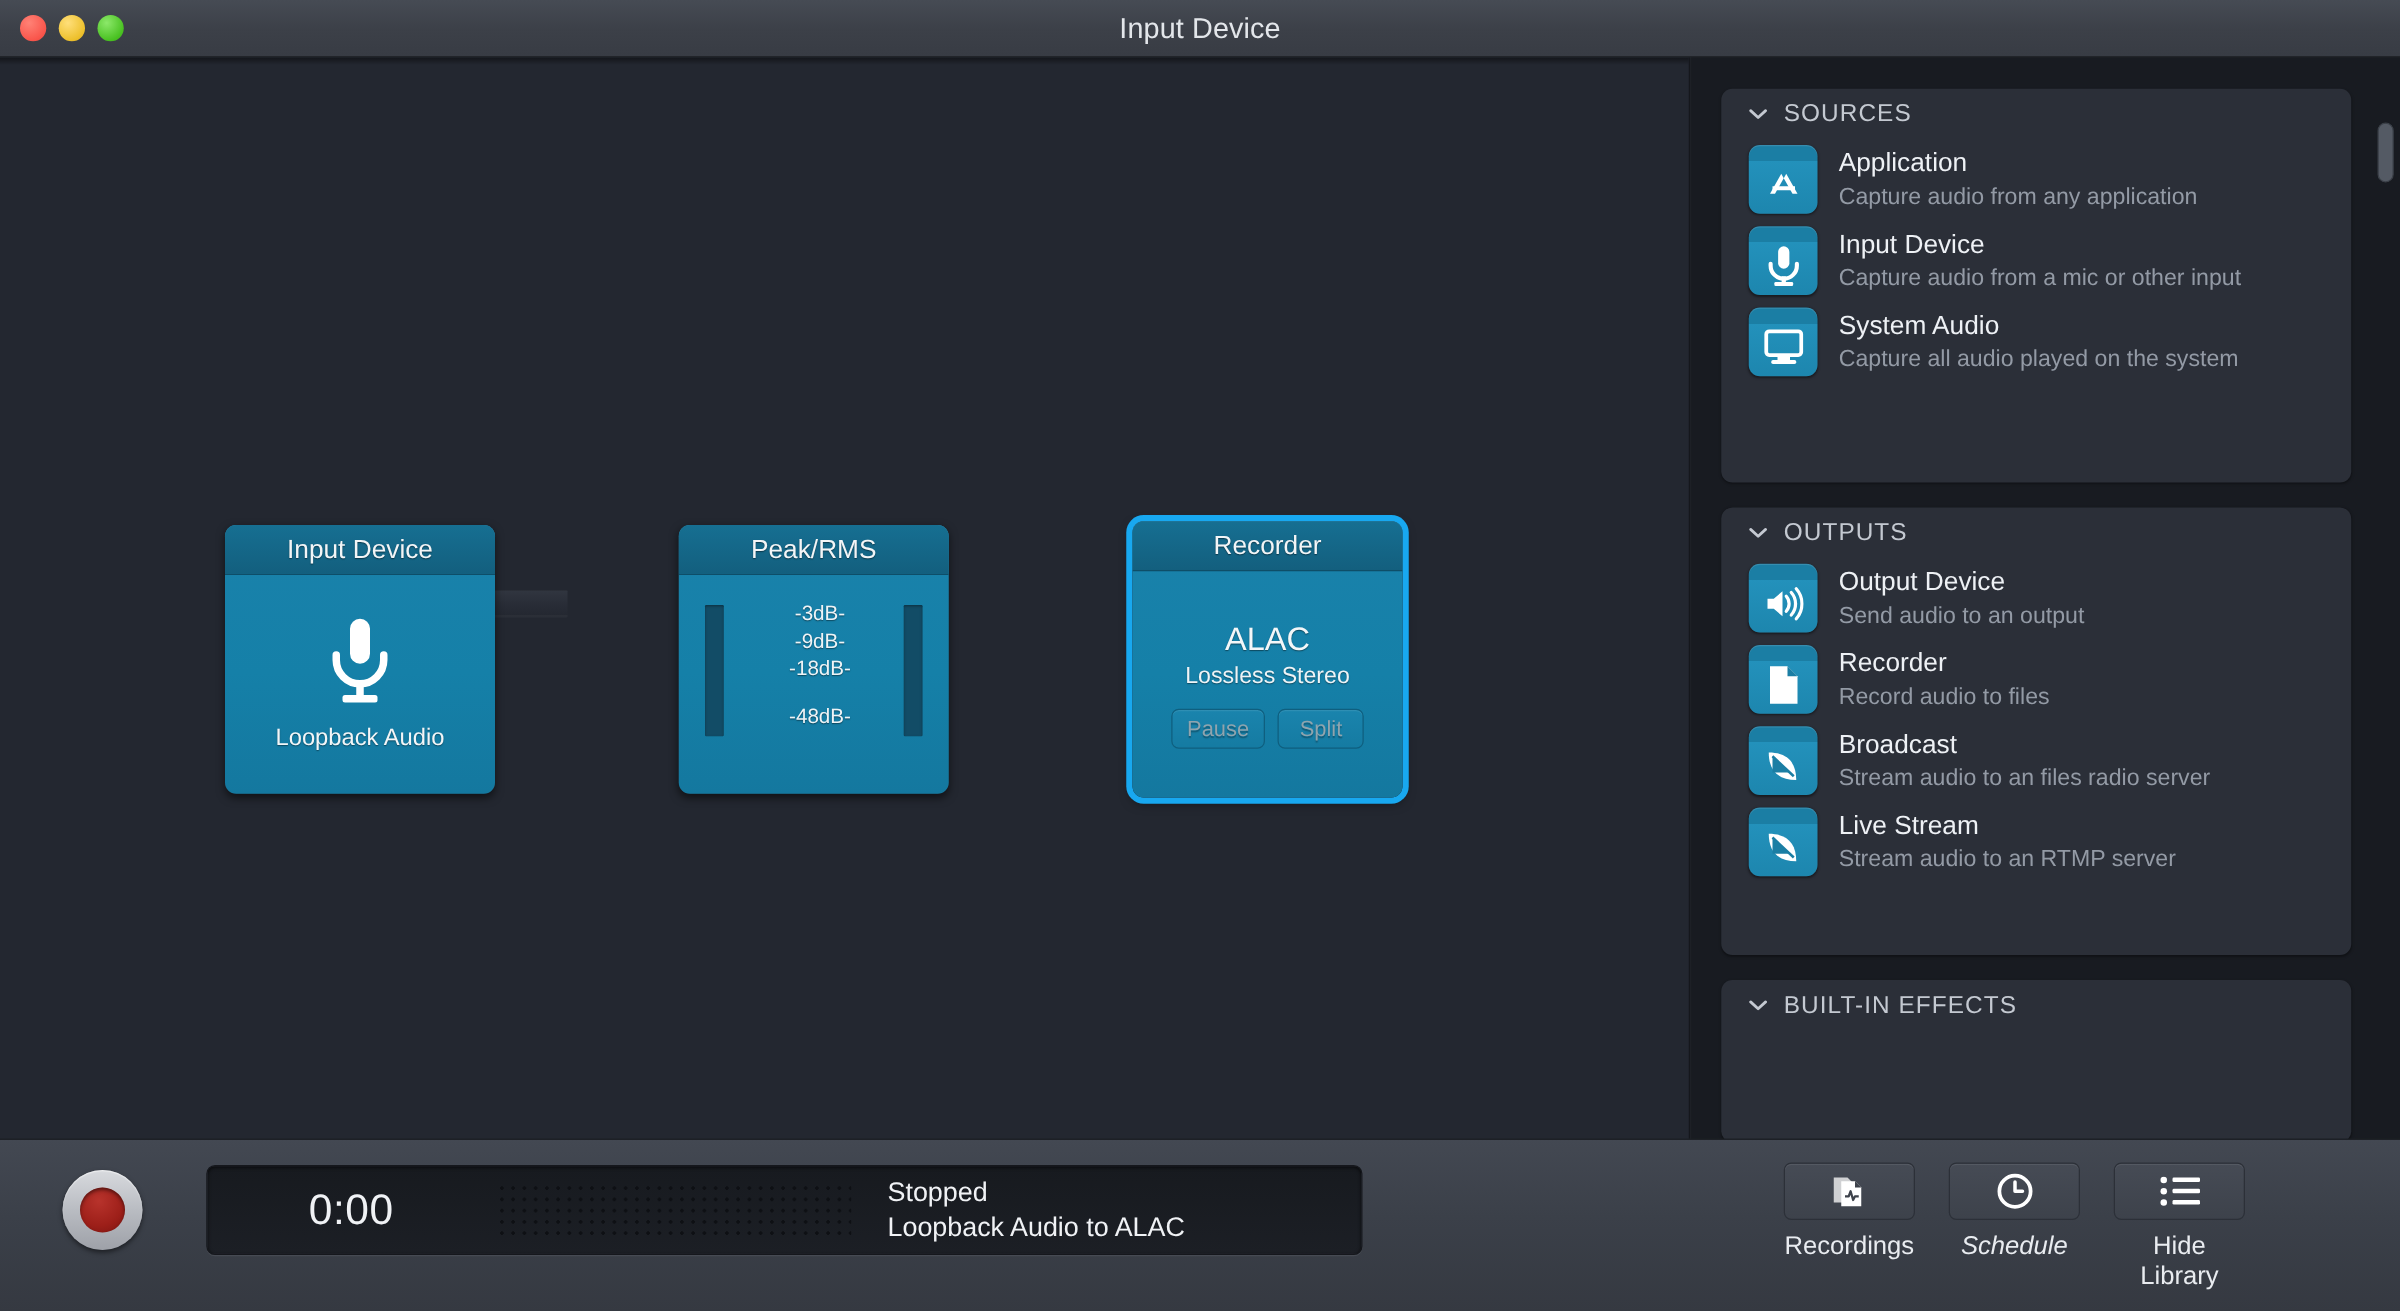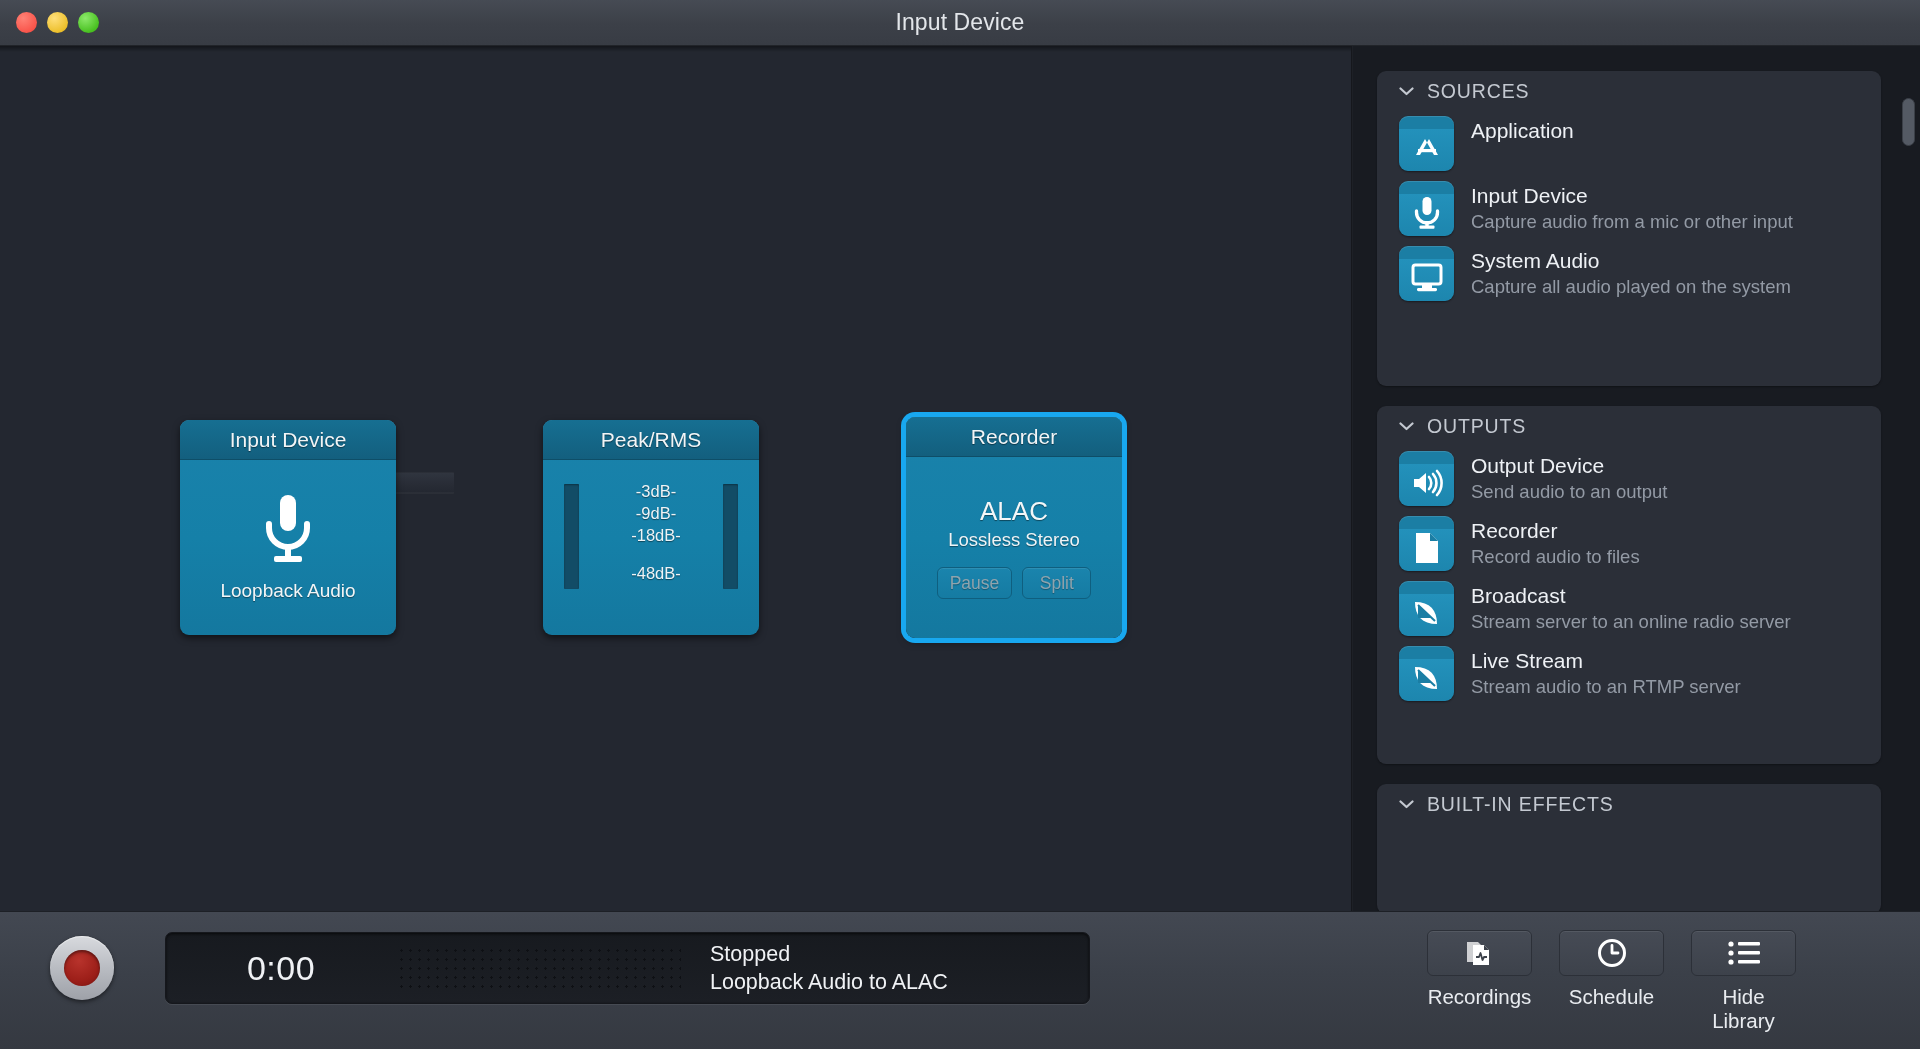--- a/index.html
+++ b/index.html
@@ -294,20 +294,21 @@
     <div class="row">
       <div class="row-icon">
         <svg width="32" height="32" viewBox="0 0 32 32">
           <path d="M5 23 L14 7 L16 10.5 L9 23 Z" fill="#ffffff"></path>
           <path d="M27 23 L18 7 L16 10.5 L23 23 Z" fill="#ffffff"></path>
           <rect x="7" y="17" width="18" height="3.2" fill="#ffffff" transform="rotate(0 16 18)"></rect>
         </svg>
       </div>
       <div class="row-text">
         <div class="row-title">Application</div>
+        <div class="row-desc">Capture audio from any application</div>
       </div>
     </div>
 
     <div class="row">
       <div class="row-icon">
         <svg width="30" height="34" viewBox="0 0 30 34">
           <rect x="10.5" y="1" width="9" height="18" rx="4.5" fill="#ffffff"></rect>
           <path d="M4.5 15 v1.5 a10.5 10.5 0 0 0 21 0 V15" fill="none" stroke="#ffffff" stroke-width="3.3" stroke-linecap="round"></path>
           <rect x="13.3" y="25" width="3.4" height="5" fill="#ffffff"></rect>
           <rect x="7.5" y="29.5" width="15" height="3.2" rx="1" fill="#ffffff"></rect>
@@ -373,21 +374,21 @@
     <div class="row">
       <div class="row-icon">
         <svg width="30" height="30" viewBox="0 0 30 30">
           <path d="M3 4 C3 18 10 26 25 26 C25 12 18 4 3 4 Z" fill="#ffffff"></path>
           <path d="M6 7 L23 23" stroke="#1b7ea4" stroke-width="2"></path>
           <path d="M6 7 L6 20 L20 20 Z" fill="#1b7ea4"></path>
         </svg>
       </div>
       <div class="row-text">
         <div class="row-title">Broadcast</div>
-        <div class="row-desc">Stream server to an online radio server</div>
+        <div class="row-desc">Stream audio to an files radio server</div>
       </div>
     </div>
 
     <div class="row">
       <div class="row-icon">
         <svg width="30" height="30" viewBox="0 0 30 30">
           <path d="M3 4 C3 18 10 26 25 26 C25 12 18 4 3 4 Z" fill="#ffffff"></path>
           <path d="M6 7 L23 23" stroke="#1b7ea4" stroke-width="2"></path>
           <path d="M6 7 L6 20 L20 20 Z" fill="#1b7ea4"></path>
         </svg>
@@ -433,21 +434,21 @@
       <svg width="30" height="30" viewBox="0 0 30 30">
         <path d="M2 4 h11 l4 4 v16 H2 Z" fill="#ffffff" opacity=".75"></path>
         <path d="M8 7 h11 l5 5 v15 H8 Z" fill="#ffffff"></path>
         <path d="M19 7 v5 h5 Z" fill="#3d424b"></path>
         <path d="M11 19 h3 l1.5 -4 l2 7 l1.5 -3 h3" fill="none" stroke="#3d424b" stroke-width="1.8" stroke-linejoin="round"></path>
       </svg>
     </div>
     <div class="lbl">Recordings</div>
   </div>
 
-  <div class="tbbtn" style="left:1559px;">
+  <div class="tbbtn" style="left:1559px;font-style:italic;">
     <div class="box">
       <svg width="30" height="30" viewBox="0 0 30 30">
         <circle cx="15" cy="15" r="12.5" fill="none" stroke="#ffffff" stroke-width="3"></circle>
         <path d="M15 7.5 V15 H21" fill="none" stroke="#ffffff" stroke-width="2.8" stroke-linecap="round" stroke-linejoin="round"></path>
       </svg>
     </div>
     <div class="lbl">Schedule</div>
   </div>
 
   <div class="tbbtn" style="left:1691px;">

